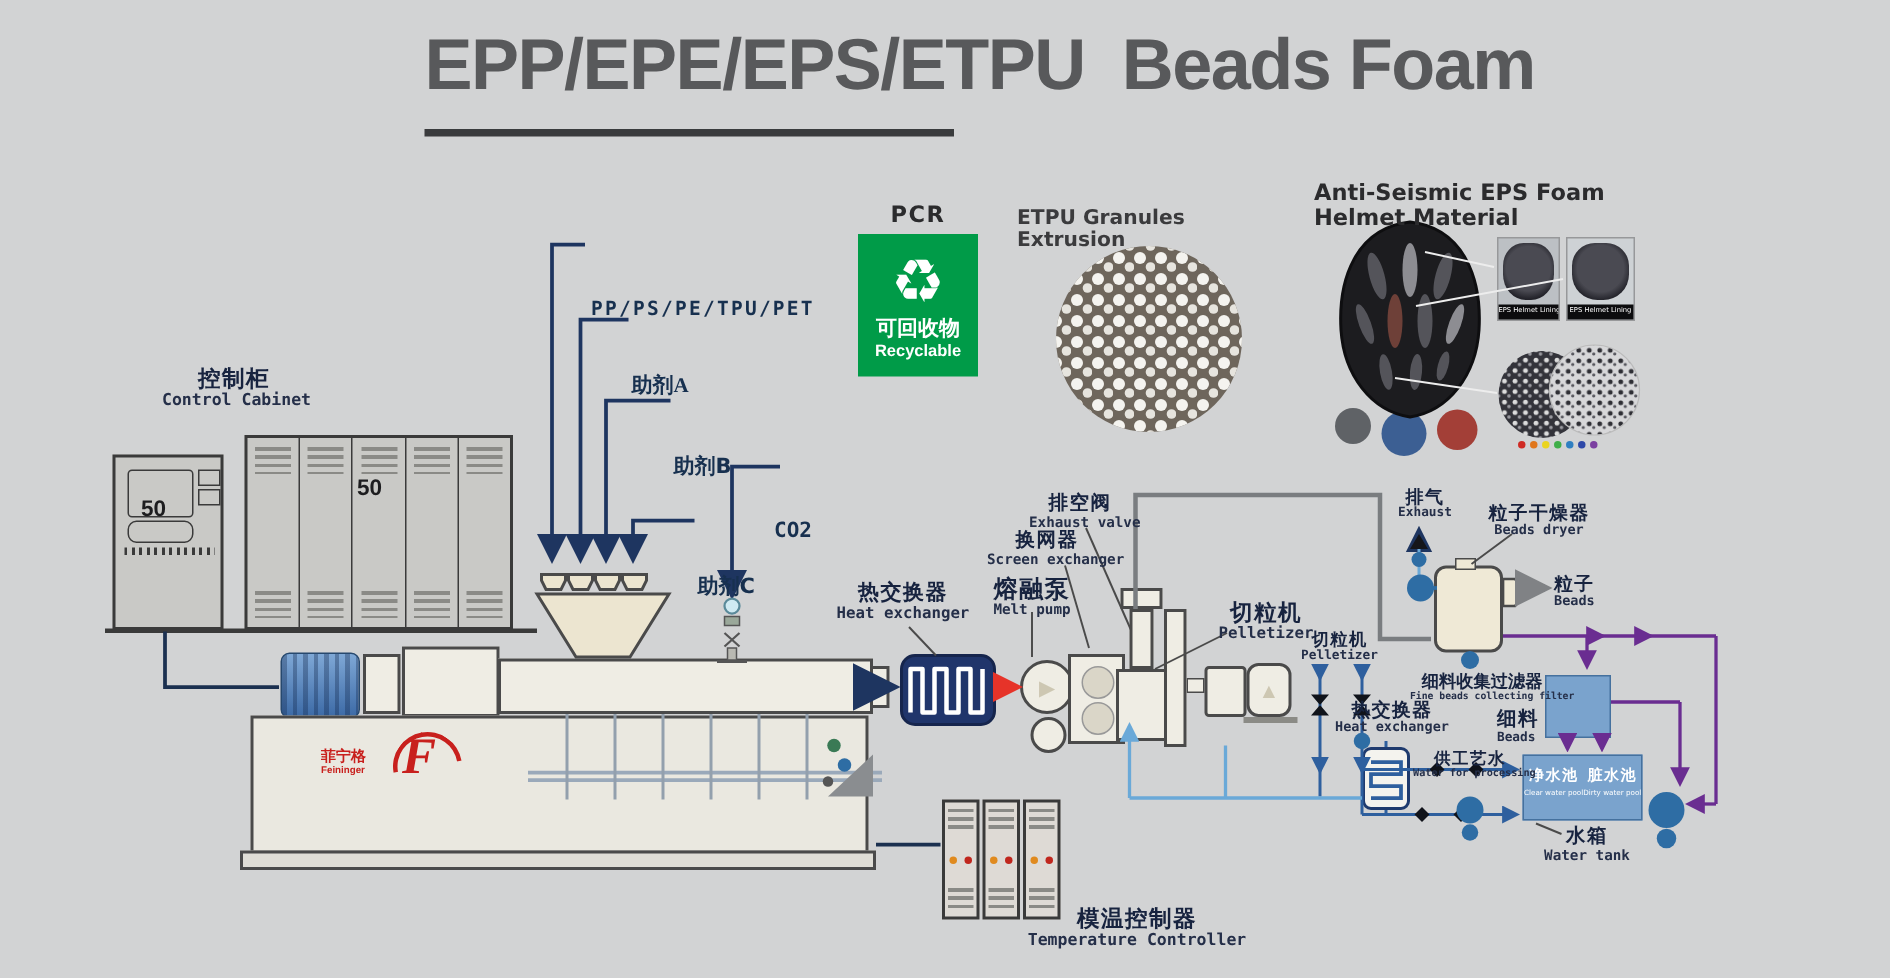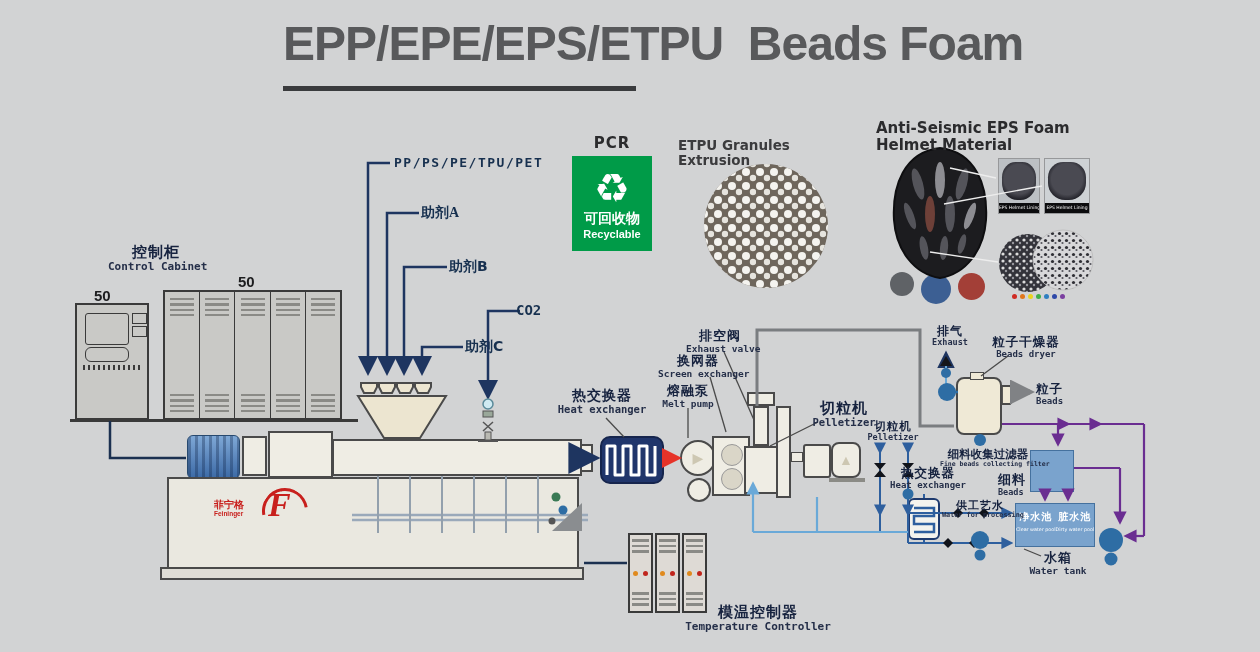--- a/index.html
+++ b/index.html
@@ -8,21 +8,21 @@
   
   .title1{position:absolute;left:283px;top:16px;font-size:48px;font-weight:800;color:#58595b;
           letter-spacing:-1px;white-space:pre;}
   .title2{position:absolute;left:287px;top:94px;font-size:42px;font-weight:800;color:#58595b;letter-spacing:-1px;}
   .title-rule{position:absolute;left:283px;top:86px;width:353px;height:5px;background:#3a3b3d;}
   
   .lbl{position:absolute;text-align:center;line-height:1.12;z-index:6;}
   .lbl .cn{display:block;font-weight:bold;color:#17233f;font-family:"DejaVu Sans",sans-serif;letter-spacing:1px;}
   .lbl .en{display:block;font-weight:bold;color:#252f49;font-family:"DejaVu Sans Mono",monospace;white-space:nowrap;}
   .feed-lbl{position:absolute;z-index:6;font-family:"DejaVu Sans Mono","DejaVu Sans",monospace;
-            font-weight:bold;color:#17304f;}
+            font-weight:bold;color:#17304f;margin-top:44px;}
   
   .shape{position:absolute;background:#efede4;border:2px solid #4a4a4a;box-sizing:border-box;z-index:1;}
   .cab{position:absolute;background:#c9c9c6;border:2px solid #3a3a3a;box-sizing:border-box;z-index:1;}
   .vent{background:repeating-linear-gradient(to bottom,#8a8a86 0 2.5px,transparent 2.5px 5.5px);}
   .pump-circle{position:absolute;background:#efede4;border:2px solid #4a4a4a;border-radius:50%;
                box-sizing:border-box;z-index:1;display:flex;align-items:center;justify-content:center;}
   .door{flex:1;border-right:1.5px solid #3a3a3a;display:flex;flex-direction:column;
         justify-content:space-between;padding:6px 0;}
   .door:last-child{border-right:none;}
   .door .vent{width:24px;height:18px;margin:0 auto;}
@@ -421,21 +421,21 @@
       <circle cx="1028" cy="263" r="29" fill="url(#foamD)"></circle>
       <circle cx="1063" cy="260" r="30" fill="url(#foamL)" stroke="#bbb" stroke-width="0.8"></circle>
     </g>
   </svg>
 
   <div class="lbl" style="left:556px;top:388px;width:92px">
     <span class="cn" style="font-size:14px">热交换器</span>
     <span class="en" style="font-size:10.5px">Heat exchanger</span>
   </div>
   <div class="lbl" style="left:652px;top:384px;width:72px">
-    <span class="cn" style="font-size:13px">熔融泵</span>
+    <span class="cn" style="font-size:16px">熔融泵</span>
     <span class="en" style="font-size:9.5px">Melt pump</span>
   </div>
   <div class="lbl" style="left:658px;top:354px;width:80px">
     <span class="cn" style="font-size:13px">换网器</span>
     <span class="en" style="font-size:9.5px">Screen exchanger</span>
   </div>
   <div class="lbl" style="left:686px;top:329px;width:68px">
     <span class="cn" style="font-size:13px">排空阀</span>
     <span class="en" style="font-size:9.5px">Exhaust valve</span>
   </div>

